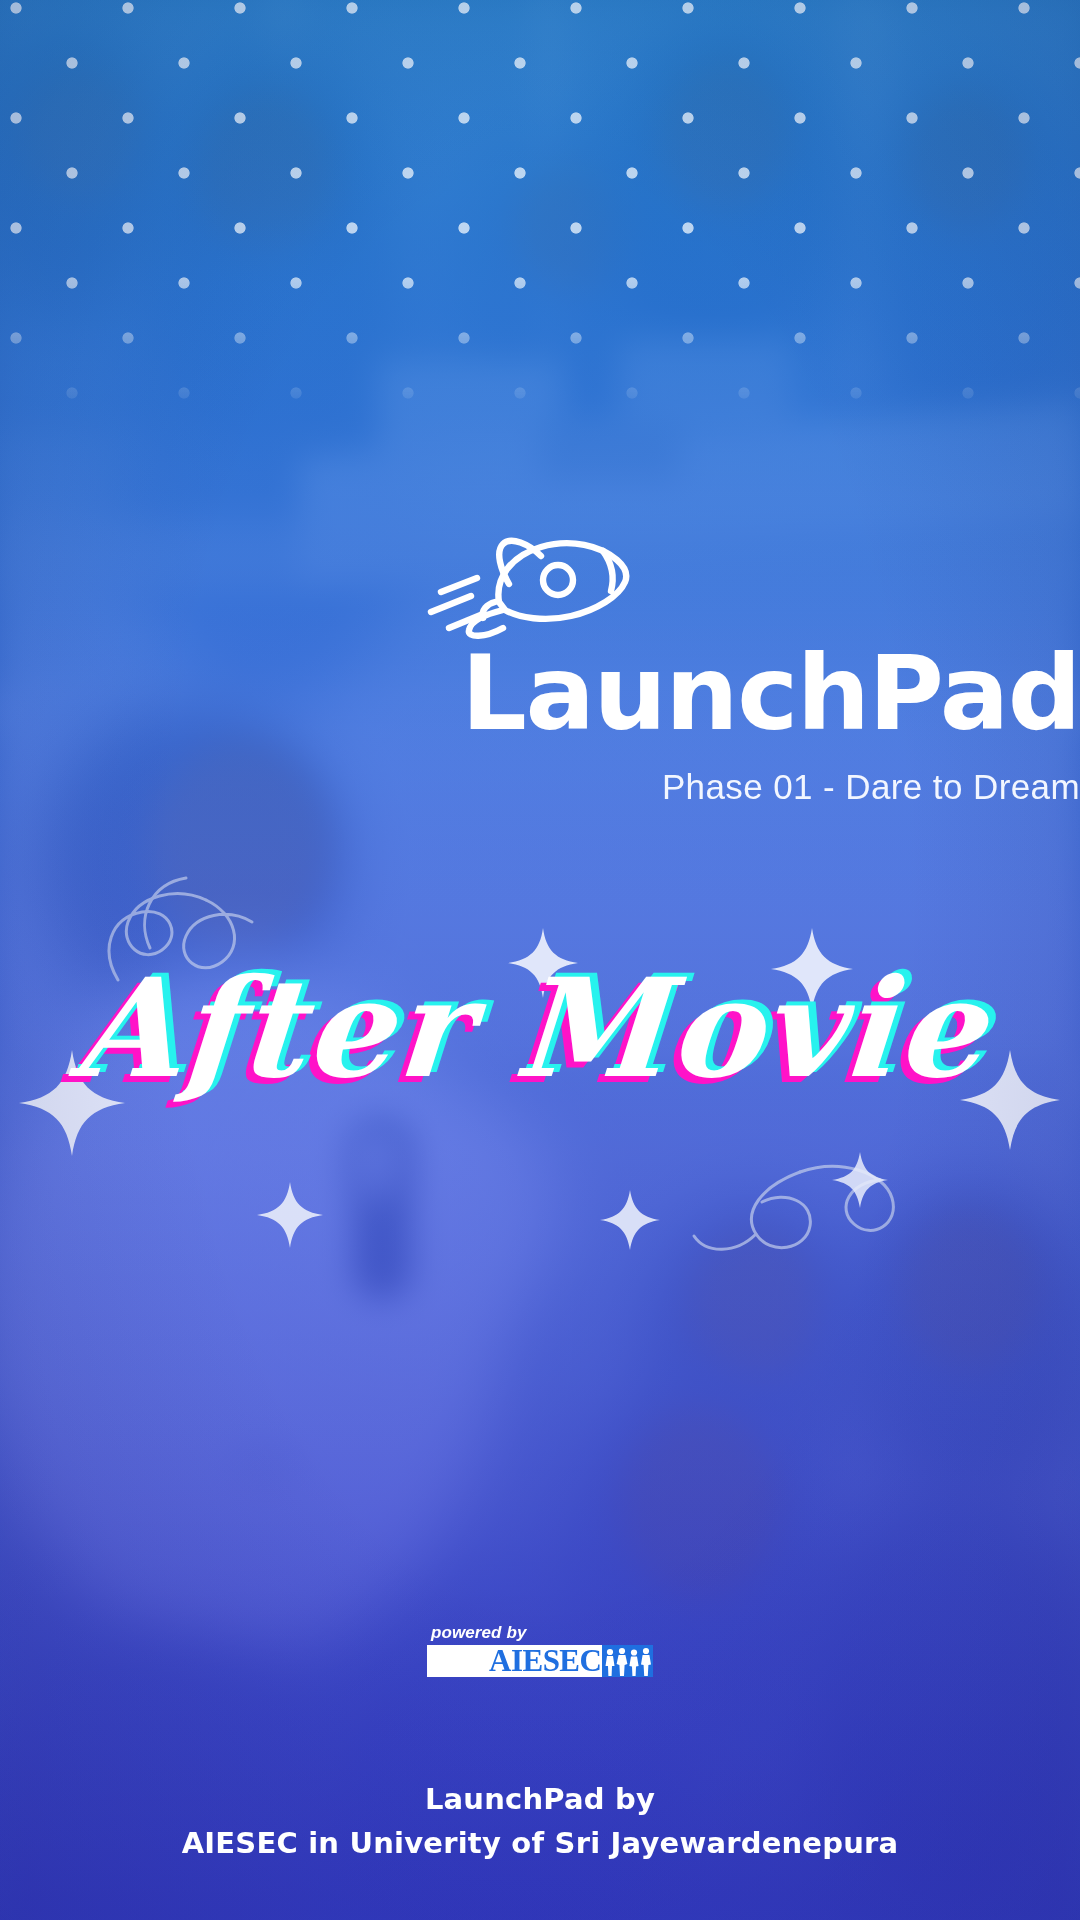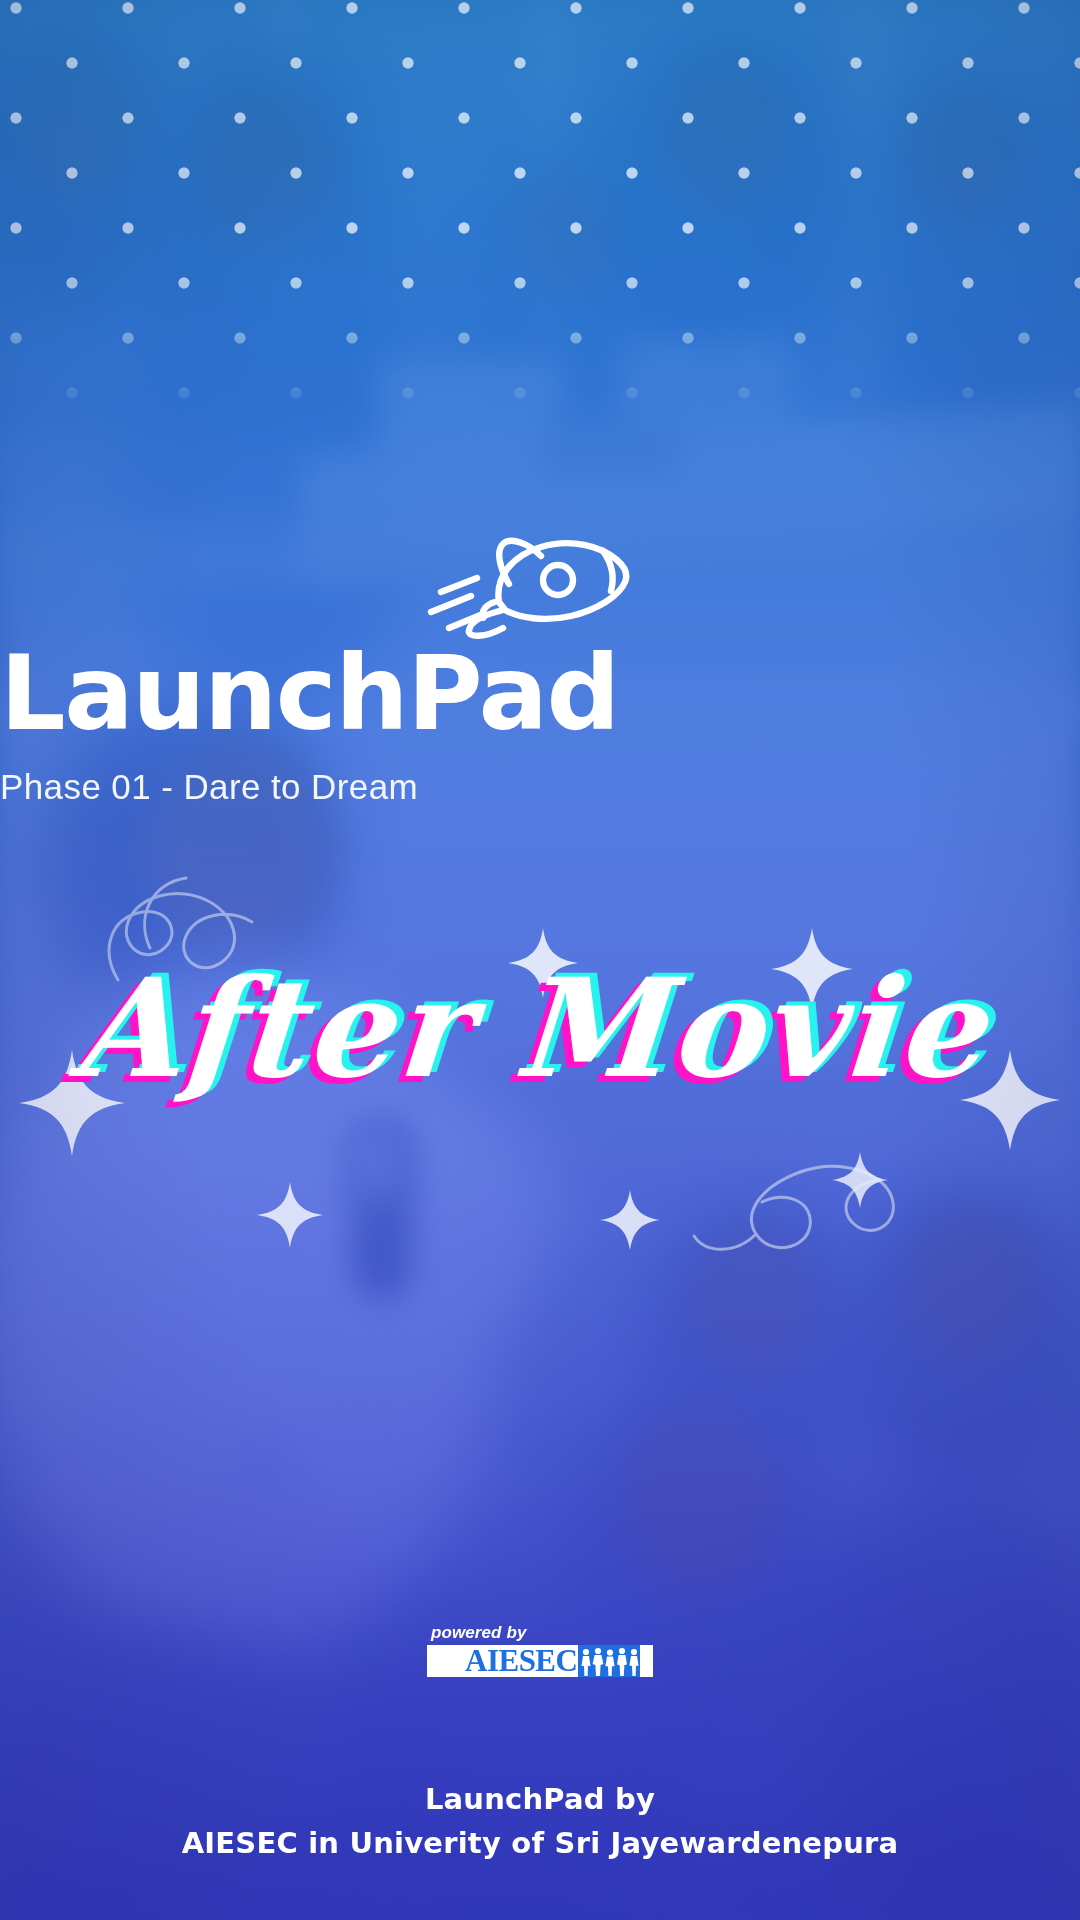--- a/index.html
+++ b/index.html
@@ -97,21 +97,21 @@
     inset: 0;
     z-index: 8;
   }
 
   
   .logo-block {
     position: absolute;
     top: 528px;
     left: 0;
     width: 100%;
-    text-align: left;
+    text-align: right;
   }
   .rocket-icon {
     display: block;
     margin: 0 auto;
     width: 230px;
     height: 112px;
   }
   .brand-word {
     display: block;
     margin-top: 2px;
@@ -190,21 +190,21 @@
     align-items: center;
     overflow: hidden;
   }
   .aiesec .bar .word {
     font-family: "Liberation Serif", serif;
     font-weight: 700;
     font-size: 31px;
     line-height: 1;
     color: #1f6fe0;
     letter-spacing: -0.5px;
-    padding-left: 38px;
+    padding-left: 62px;
   }
   .aiesec .bar .people { flex: 0 0 auto; margin-left: 1px; }
 
   
   .footer {
     position: absolute;
     top: 1782px;
     left: 0;
     width: 100%;
     text-align: center;

